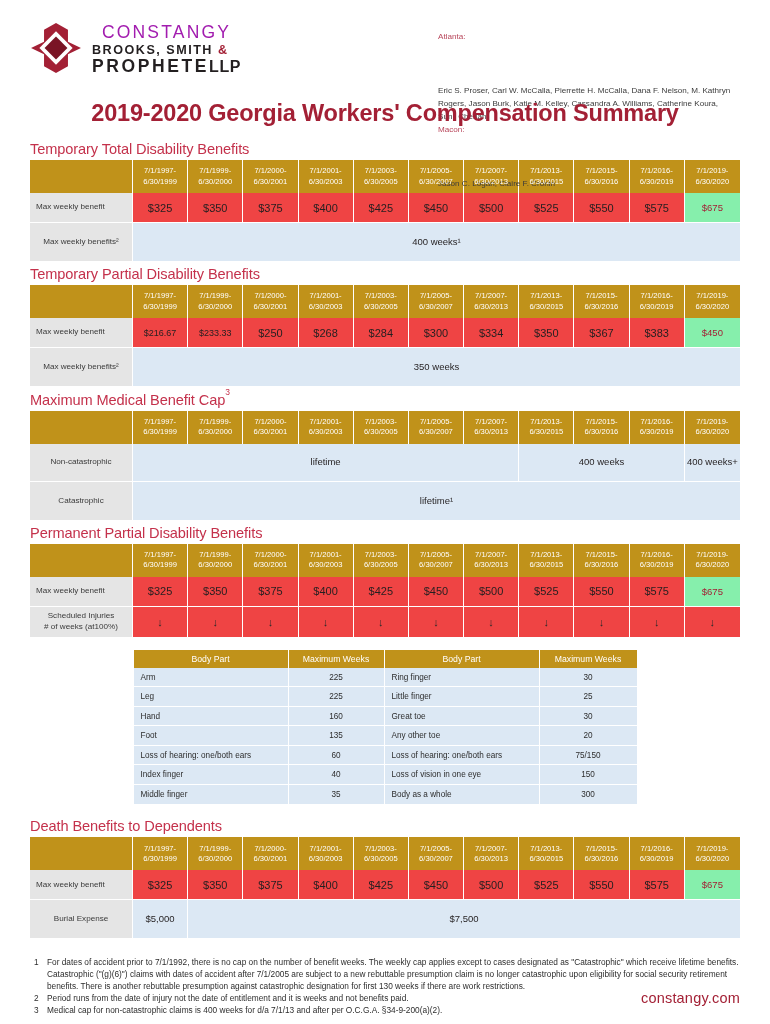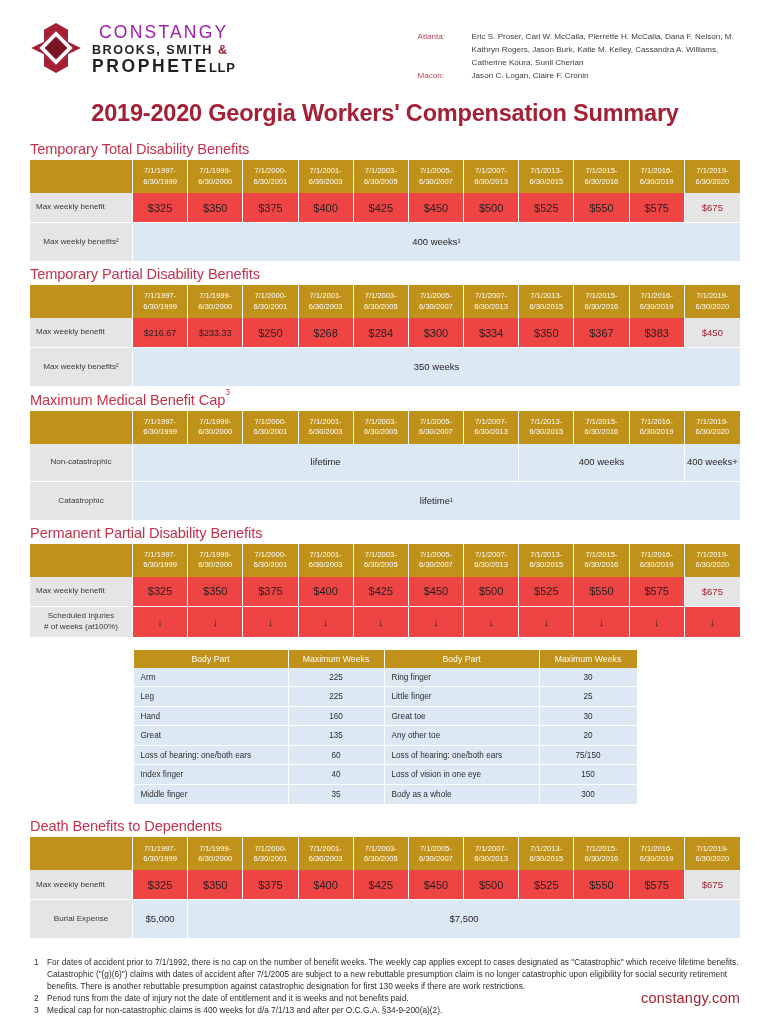--- a/index.html
+++ b/index.html
@@ -14,24 +14,24 @@
 
   
   .header { display: flex; align-items: flex-start; padding: 22px 18px 0 30px; height: 92px; }
   .logo-block { display: flex; align-items: center; gap: 10px; width: 370px; }
   .logo-mark { flex: 0 0 auto; }
   .logo-words { line-height: 1.0; }
   .lw1 { font-size: 17.5px; font-weight: 400; letter-spacing: 2.2px; color: #a21caf; text-align: center; }
   .lw2 { font-size: 12.6px; font-weight: 700; letter-spacing: 1.5px; color: #231f20; margin-top: 2px; }
   .lw2 .amp { color: #a32035; }
   .lw3 { font-size: 17.5px; font-weight: 700; letter-spacing: 2.6px; color: #231f20; margin-top: 2px; }
-  .lw3 .llp { font-size: 13px; letter-spacing: 0.6px; }
+  .lw3 .llp { font-size: 16px; letter-spacing: 0.6px; }
 
   .offices { margin-left: 38px; font-size: 8.1px; line-height: 1.62; padding-top: 8px; }
-  .office-row { display: flex; }
+  .office-row { display: flex; flex-direction: column; }
   .office-city { color: #b8455a; width: 54px; flex: 0 0 54px; }
   .office-names { color: #3b3b3b; max-width: 300px; }
 
   
   .doc-title {
     text-align: center; color: #a32035;
     font-size: 23.5px; font-weight: 700;
     letter-spacing: -0.2px;
     margin-top: 8px; margin-bottom: 14px;
   }
@@ -64,21 +64,21 @@
     border-bottom: 1.3px solid #ffffff; border-right: 1.3px solid #ffffff;
   }
   td.rowlab.left { text-align: left; padding-left: 6px; }
   td.val {
     background: #ef4444; color: #231f20;
     font-size: 11px; text-align: center; vertical-align: middle;
     height: 30px;
     border-bottom: 1.3px solid #ffffff; border-right: 1.3px solid #ffffff;
   }
   td.val:last-child { border-right: none; }
-  td.val.hl { background: #e5e5e5; color: #a32035; font-size: 9.5px; }
+  td.val.hl { background: #86efac; color: #a32035; font-size: 9.5px; }
   td.val.small { font-size: 9px; }
   td.span {
     background: #dce8f4; color: #231f20;
     font-size: 9.5px; text-align: center; vertical-align: middle;
     height: 38px; line-height: 1.25;
     border-bottom: 1.3px solid #ffffff; border-right: 1.3px solid #ffffff;
   }
   td.span:last-child { border-right: none; }
   td.arrow { font-size: 11px; color: #2a2a2a; }
   .tbl-bottom td { border-bottom: none; }
@@ -360,21 +360,21 @@
             <td>Little finger</td>
             <td class="num">25</td>
           </tr>
           <tr>
             <td>Hand</td>
             <td class="num">160</td>
             <td>Great toe</td>
             <td class="num">30</td>
           </tr>
           <tr>
-            <td>Great</td>
+            <td>Foot</td>
             <td class="num">135</td>
             <td>Any other toe</td>
             <td class="num">20</td>
           </tr>
           <tr>
             <td>Loss of hearing: one/both ears</td>
             <td class="num">60</td>
             <td>Loss of hearing: one/both ears</td>
             <td class="num">75/150</td>
           </tr>

